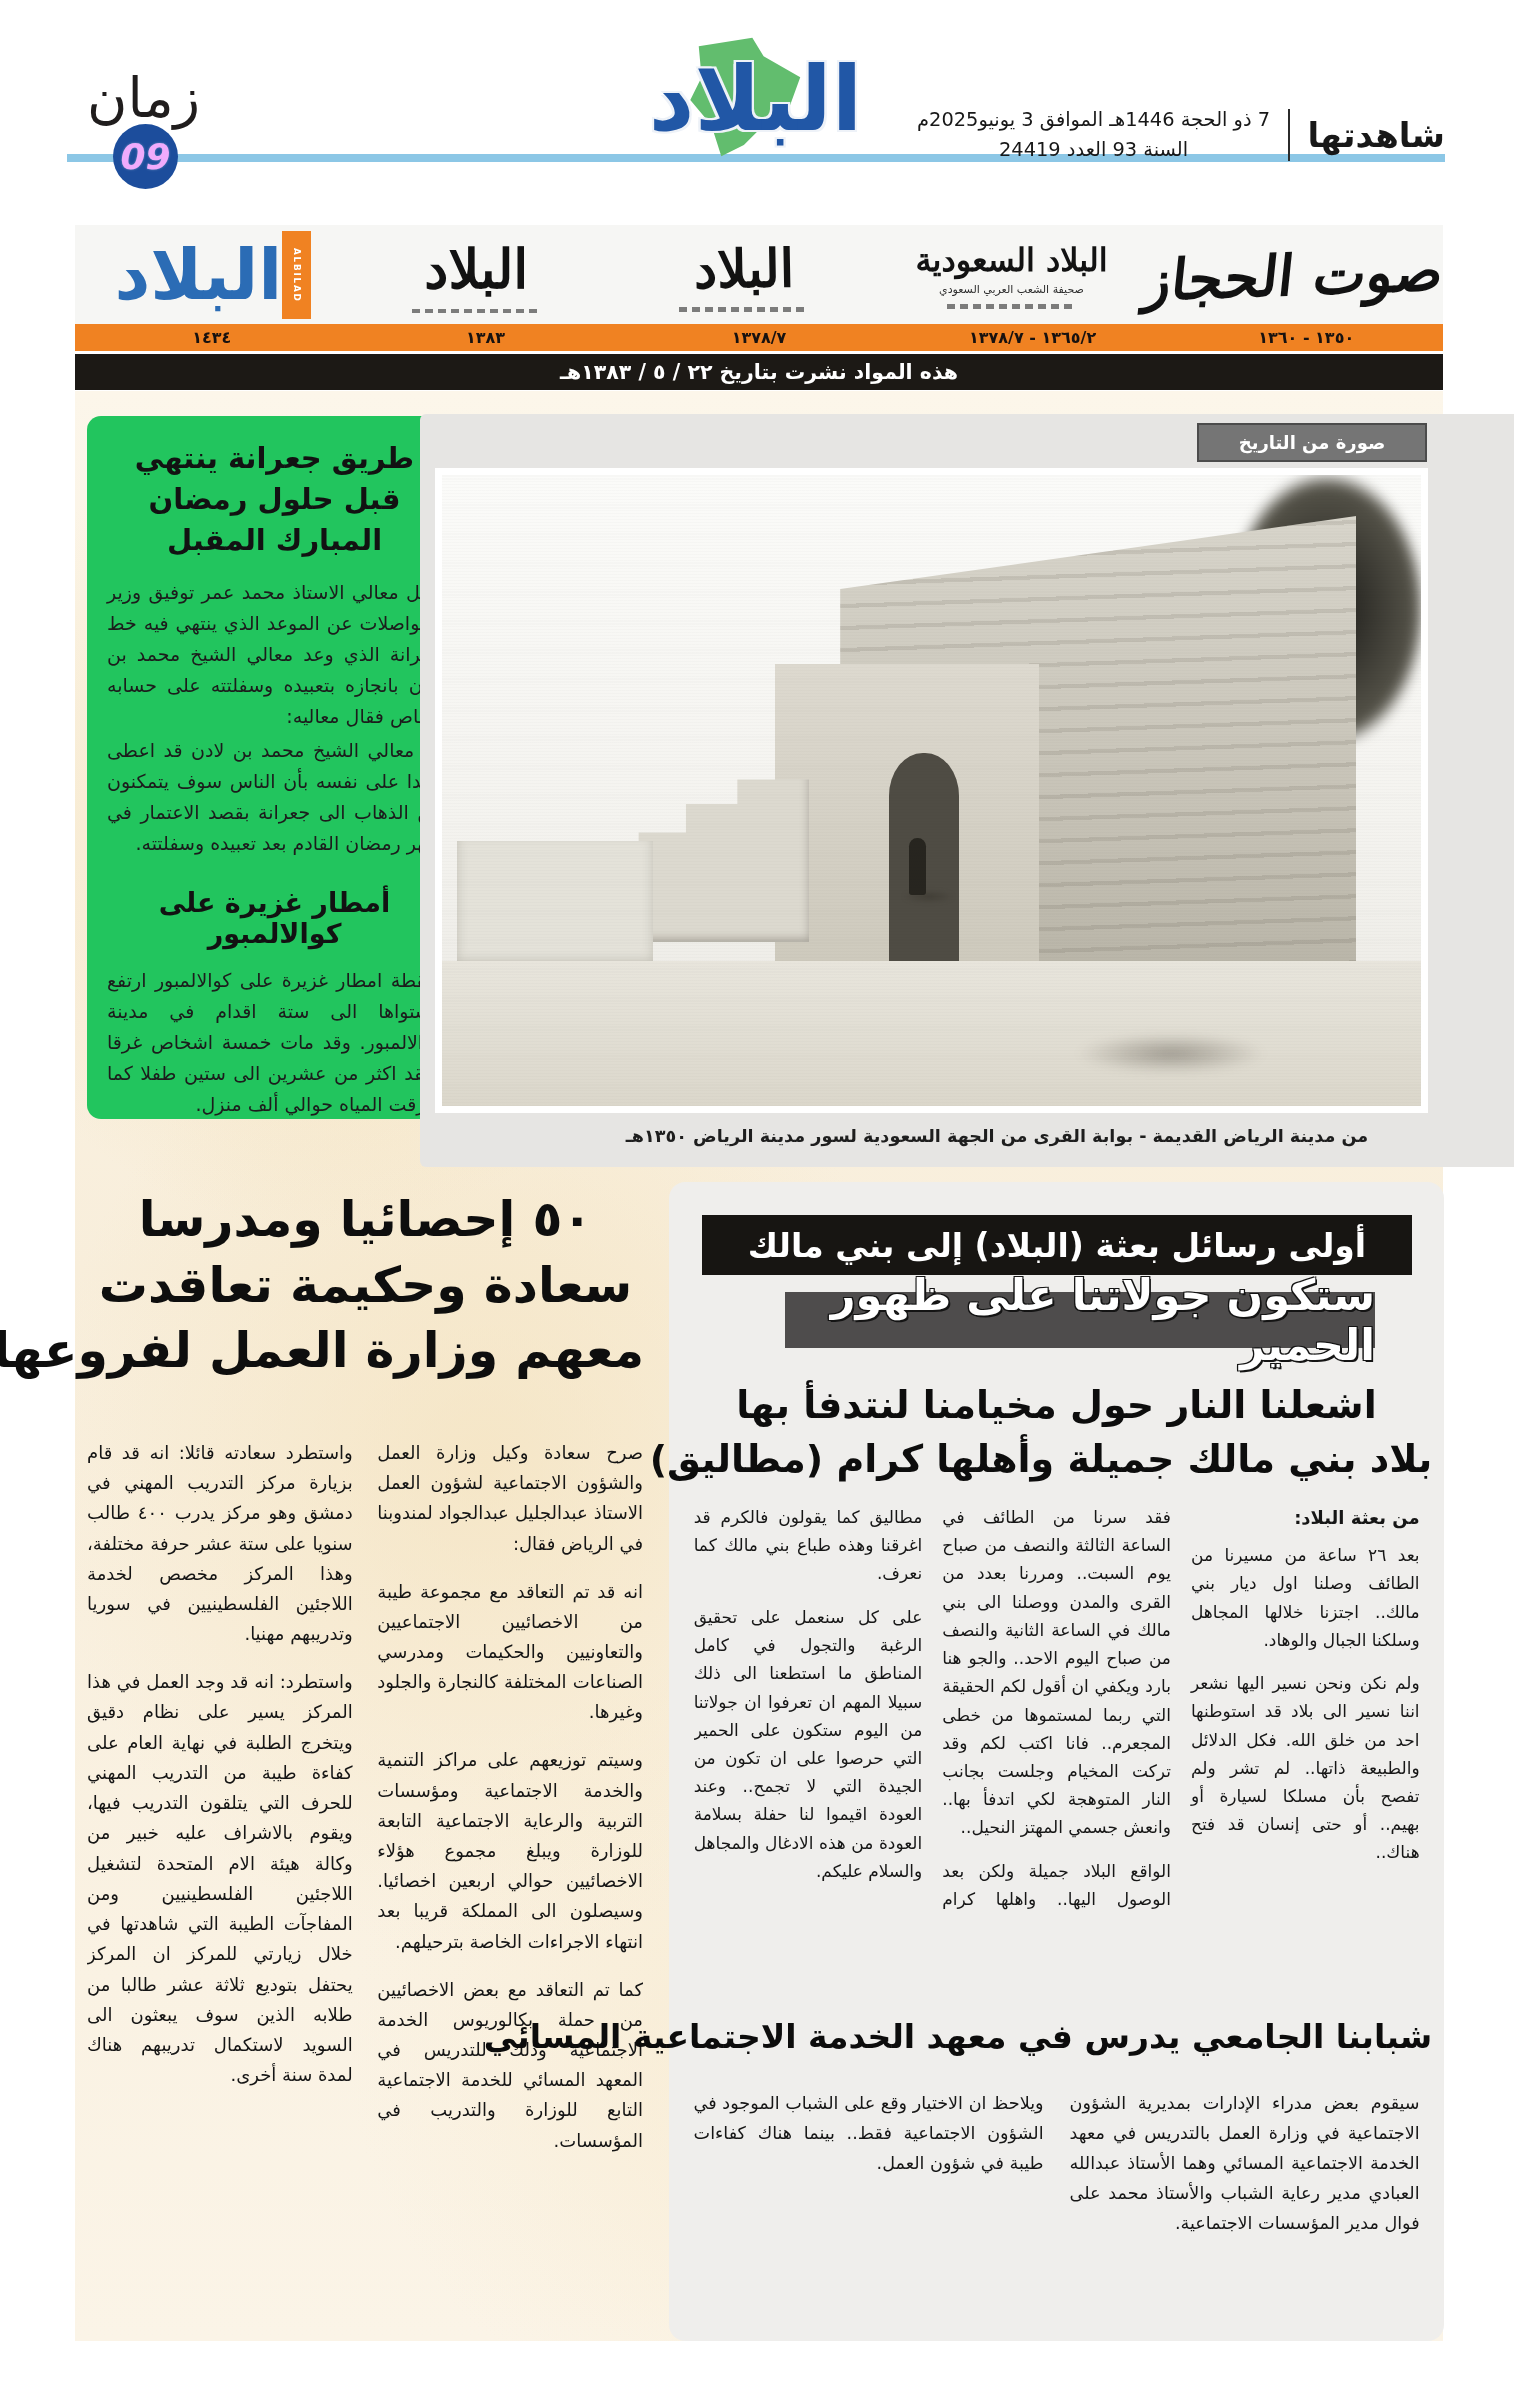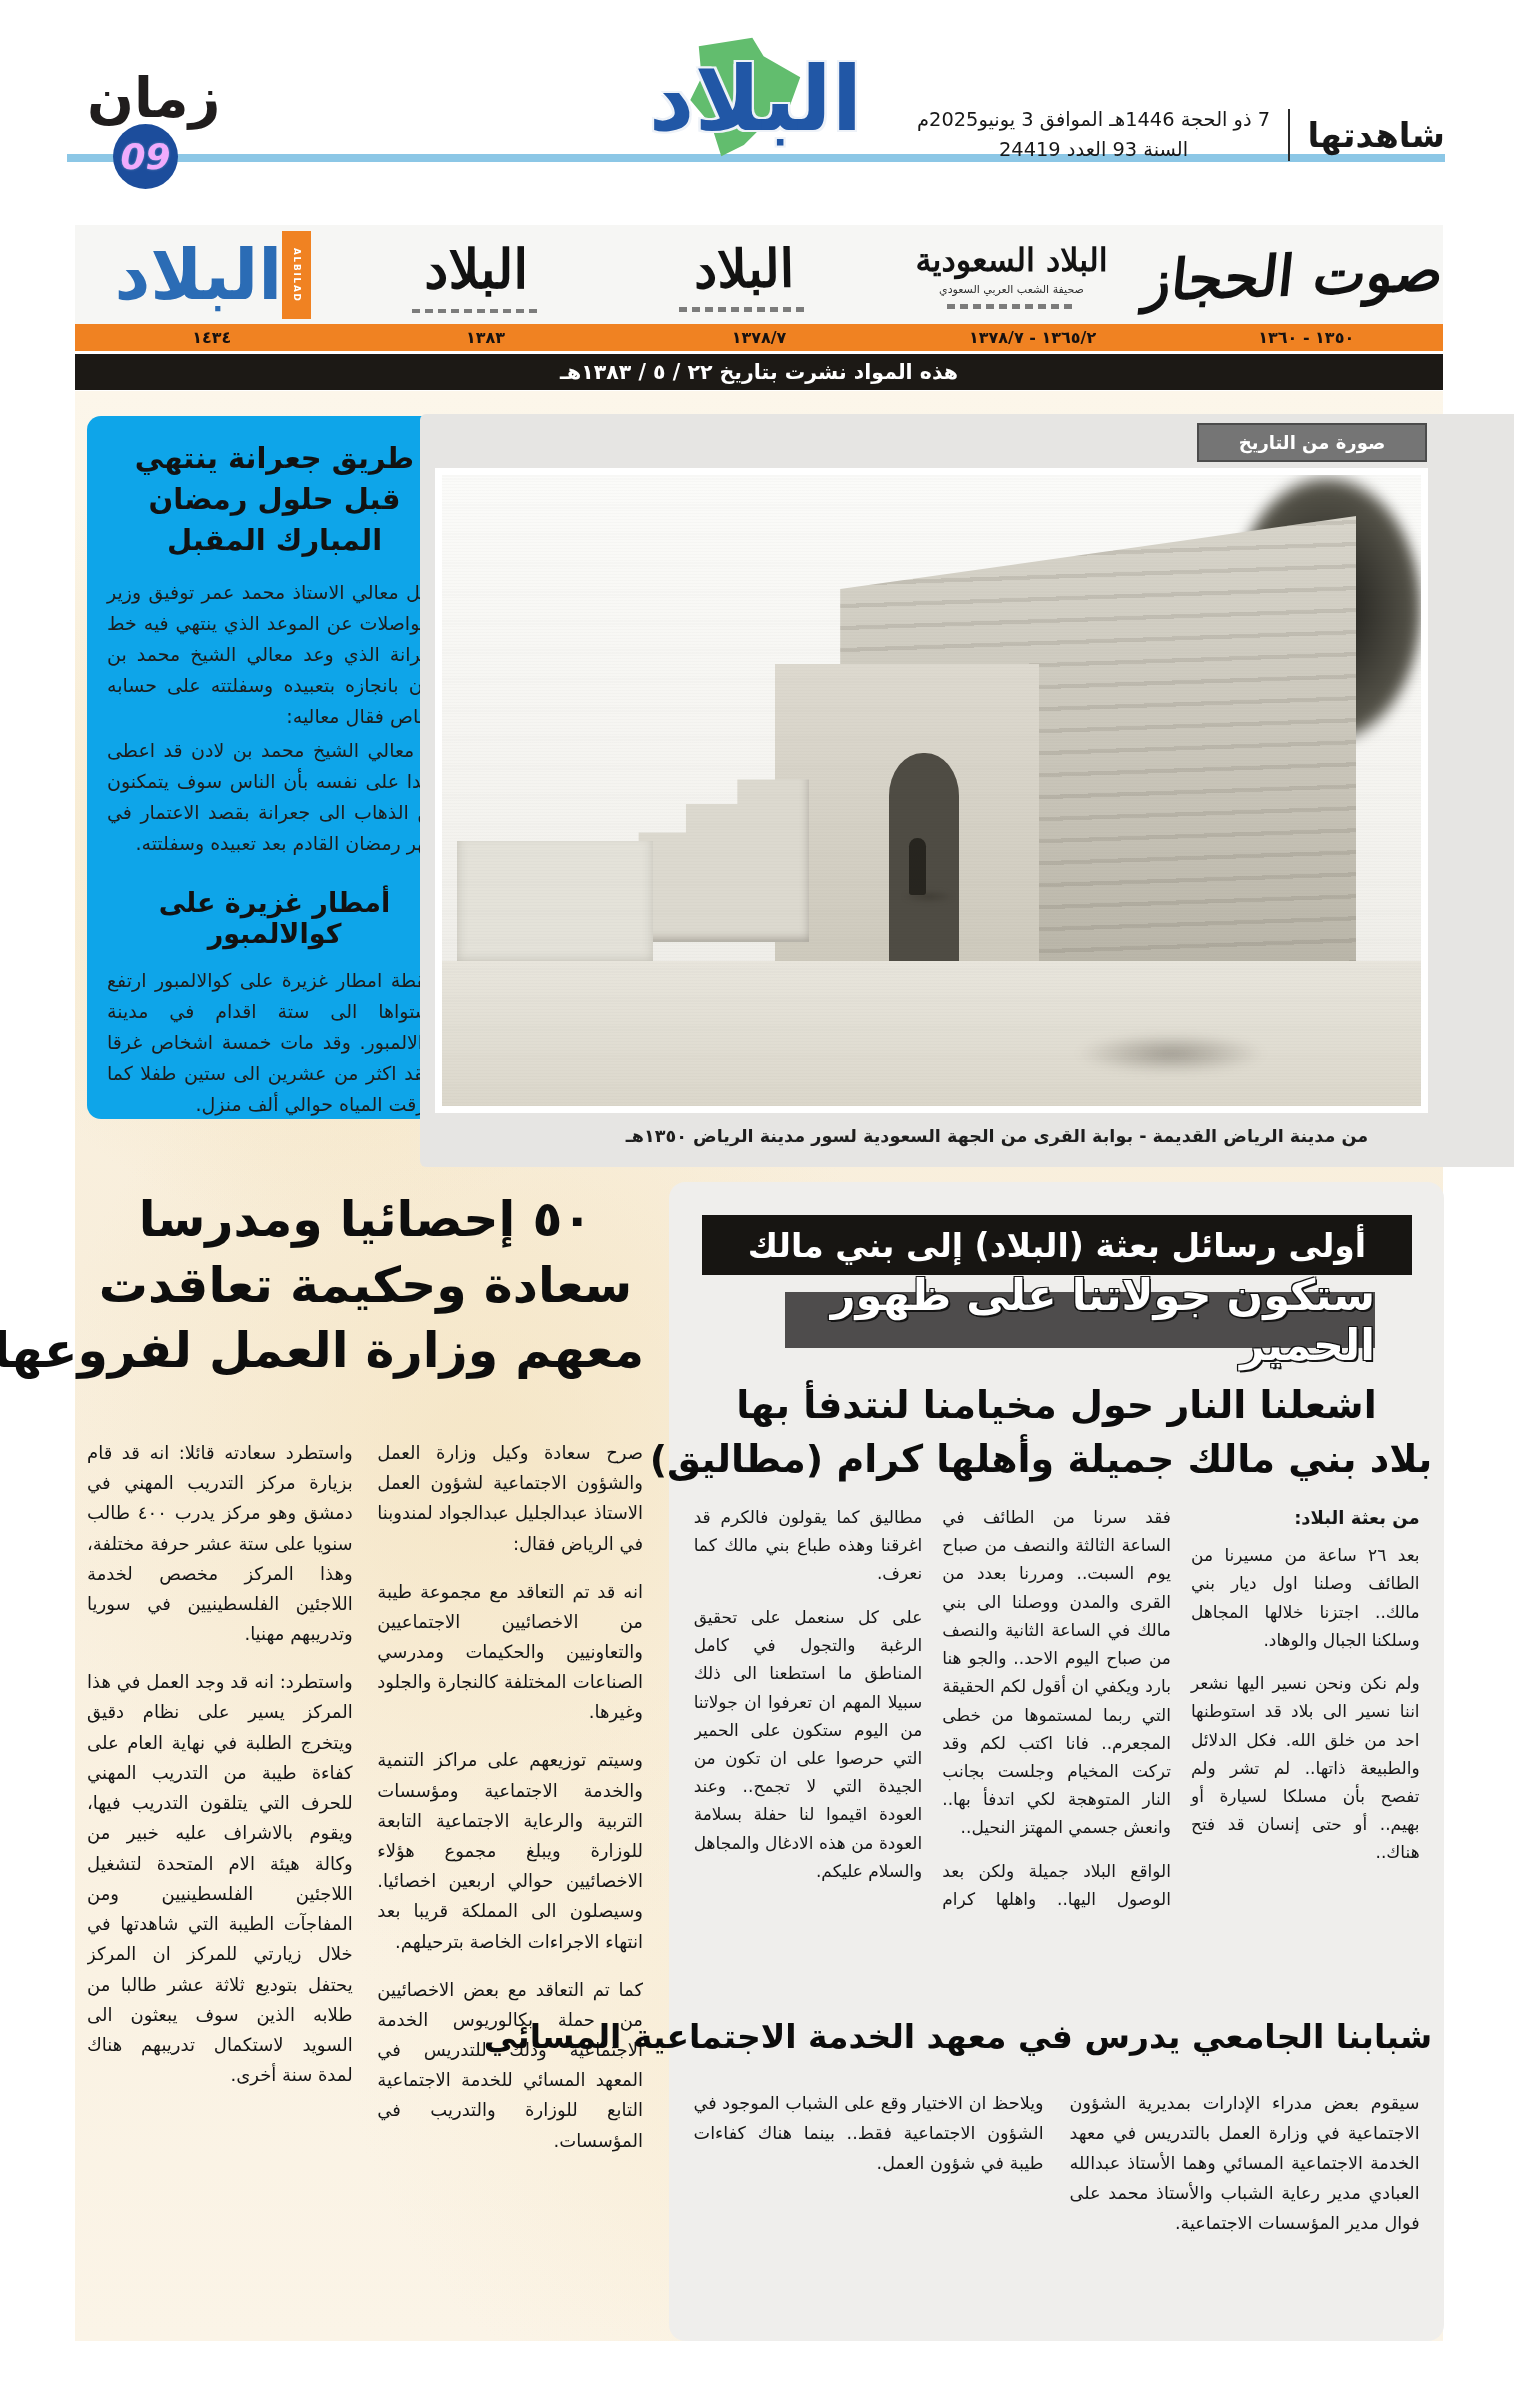--- a/index.html
+++ b/index.html
@@ -1,21 +1,21 @@
 <!DOCTYPE html>
 <html lang="ar" dir="rtl" style="font-size:9.4px"><head>
 <meta charset="utf-8">
 <style>
   html,body{margin:0;padding:0;background:#fff;}
   #page{position:relative;width:1515px;height:2401px;background:#ffffff;overflow:hidden;
         font-family:"DejaVu Sans",sans-serif;direction:rtl;color:#1a1a1a;}
   .abs{position:absolute;}
 
   
-  .section-title{left:88px;top:66px;font-size:55px;font-weight:bold;color:#201d1d;}
+  .section-title{left:88px;top:66px;font-size:55px;font-weight:normal;color:#201d1d;}
   .blue-line{left:68px;top:154px;width:1378px;height:7.6px;background:#8cc7e6;}
   .page-badge{left:114px;top:124px;width:65px;height:65px;border-radius:50%;background:#1c4d9c;
       color:#f0abfc;display:flex;align-items:center;justify-content:center;font-size:36px;font-weight:bold;z-index:4;
       text-shadow:0 0 2.3px rgba(255,255,255,.4);font-style:italic;}
   .logo-wrap{left:610px;top:41px;width:293px;height:117px;display:flex;align-items:center;justify-content:center;}
   .logo-map{position:absolute;left:70px;top:-7px;width:141px;height:129px;z-index:1;}
   .logo-text{position:relative;z-index:2;font-size:89px;font-weight:bold;color:#2157a6;line-height:1;
       text-shadow:2.3px 2.3px 0 #eef2f8,-2.3px -2.3px 0 #eef2f8,2.3px -2.3px 0 #eef2f8,-2.3px 2.3px 0 #eef2f8;}
   .header-right{right:69px;top:108px;display:flex;align-items:center;gap:17.6px;}
   .day{font-size:34px;font-weight:bold;color:#181818;}
@@ -44,21 +44,21 @@
 
   
   .paper-bg{left:76px;top:391px;width:1368px;height:1950px;
      background:
        radial-gradient(ellipse 40% 30% at 18% 22%, rgba(240,214,160,.55), transparent 70%),
        radial-gradient(ellipse 45% 35% at 30% 55%, rgba(243,224,184,.6), transparent 72%),
        radial-gradient(ellipse 50% 30% at 55% 85%, rgba(246,230,196,.5), transparent 70%),
        linear-gradient(180deg,#fcf6ea 0%,#f8eedb 45%,#fbf4e7 100%);}
 
   
-  .panel-left{left:88px;top:416px;width:375px;height:703px;background:#0ea5e9;border-radius:14px;
+  .panel-left{left:88px;top:416px;width:375px;height:703px;background:#22c55e;border-radius:14px;
       padding:22px 20px;box-sizing:border-box;}
   .jarana-headline{font-size:29px;font-weight:bold;text-align:center;line-height:1.42;color:#121212;}
   .body-text{font-size:19px;line-height:1.64;text-align:justify;color:#1c1c1c;margin:15.2px 0 0;}
   .rain-headline{font-size:27px;font-weight:bold;text-align:center;color:#121212;margin-top:28px;}
 
   
   .panel-photo{left:421px;top:414px;width:1154px;height:753px;background:#e6e5e3;border-radius:5.9px;}
   .photo-label{position:absolute;top:9.4px;left:777px;width:230px;height:39px;background:#757575;border:2.3px solid #4c4c4c;
       color:#fff;display:flex;align-items:center;justify-content:center;font-size:18px;font-weight:bold;box-sizing:border-box;}
   .photo-frame{position:absolute;left:15.2px;top:54px;width:993px;height:645px;background:#fff;padding:7px;box-sizing:border-box;}

